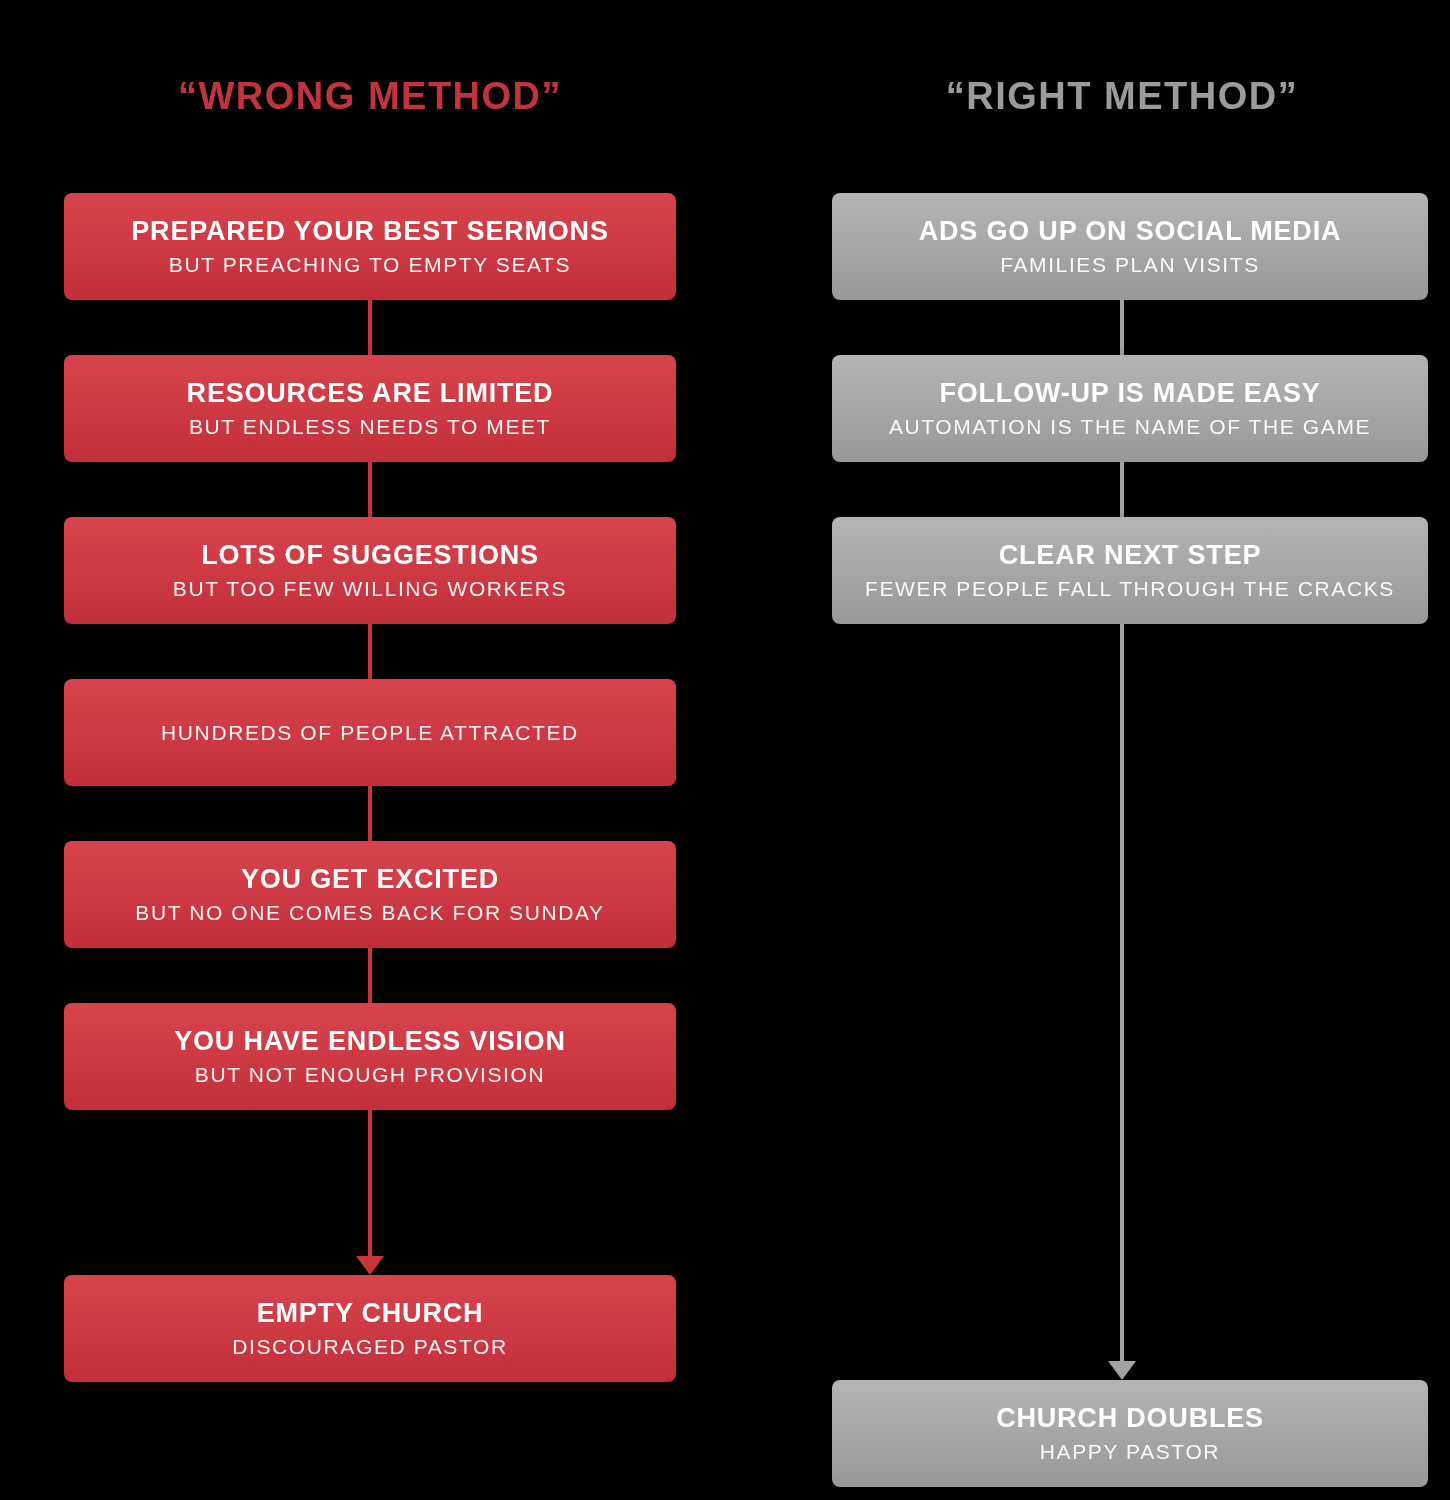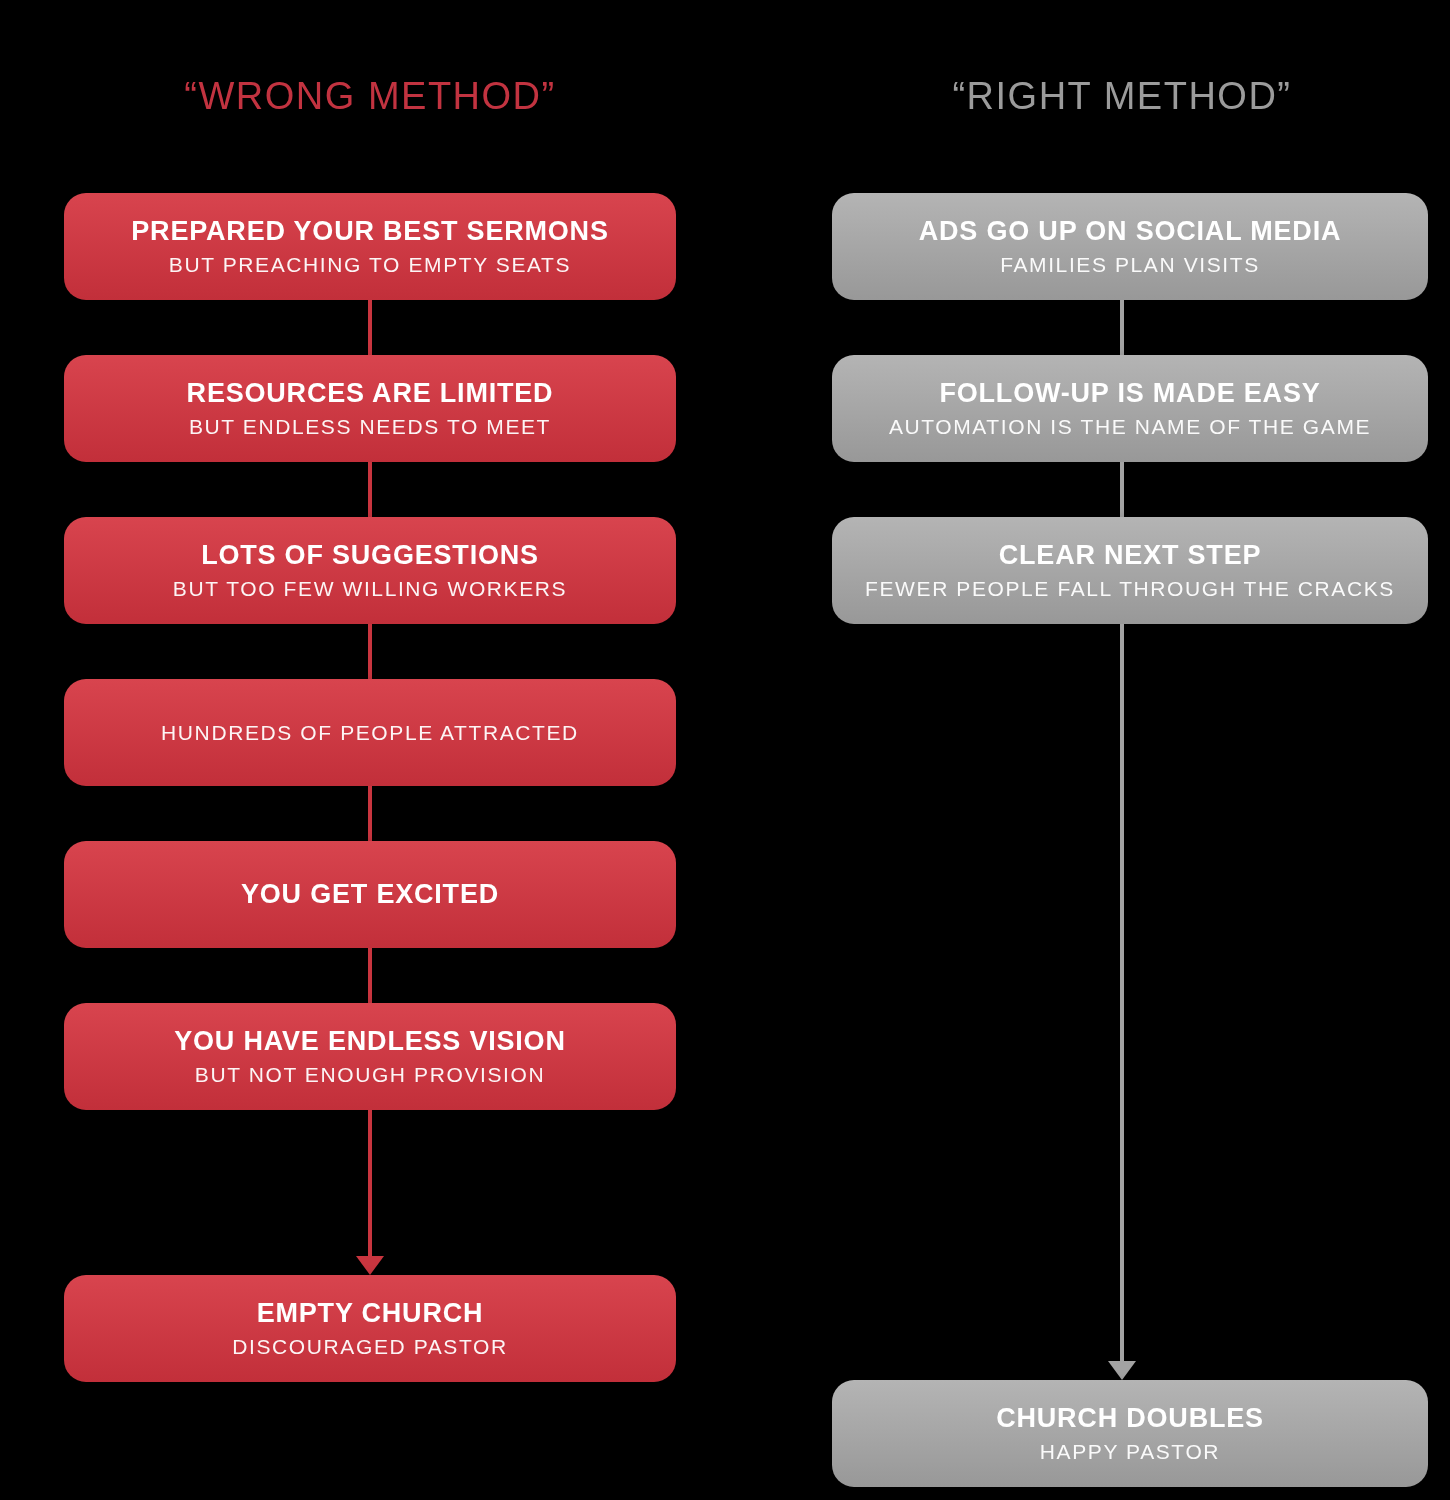--- a/index.html
+++ b/index.html
@@ -29,30 +29,30 @@
   .column-right { left: 816px; }
 
   .column-title-wrap {
     height: 193px;
     display: flex;
     align-items: center;
     justify-content: center;
   }
   .column-title {
     font-size: 38px;
-    font-weight: 400;
+    font-weight: 700;
     letter-spacing: 1.5px;
     text-align: center;
   }
   .column-wrong .column-title { color: #c23340; }
   .column-right .column-title { color: #9b9b9b; }
 
   .step-box {
     height: 107px;
-    border-radius: 22px;
+    border-radius: 8px;
     display: flex;
     flex-direction: column;
     align-items: center;
     justify-content: center;
     gap: 7px;
     padding: 8px 20px;
     text-align: center;
     box-shadow: 0 8px 16px rgba(0,0,0,0.45);
   }
   .column-wrong .step-box {
@@ -144,20 +144,21 @@
 
     <div class="step-box">
       <div class="step-subtitle">HUNDREDS OF PEOPLE ATTRACTED</div>
     </div>
     <div class="connector connector-short">
       <div class="connector-line"></div>
     </div>
 
     <div class="step-box">
       <div class="step-title">YOU GET EXCITED</div>
+      <div class="step-subtitle">BUT NO ONE COMES BACK FOR SUNDAY</div>
     </div>
     <div class="connector connector-short">
       <div class="connector-line"></div>
     </div>
 
     <div class="step-box">
       <div class="step-title">YOU HAVE ENDLESS VISION</div>
       <div class="step-subtitle">BUT NOT ENOUGH PROVISION</div>
     </div>
     <div class="connector connector-short">

